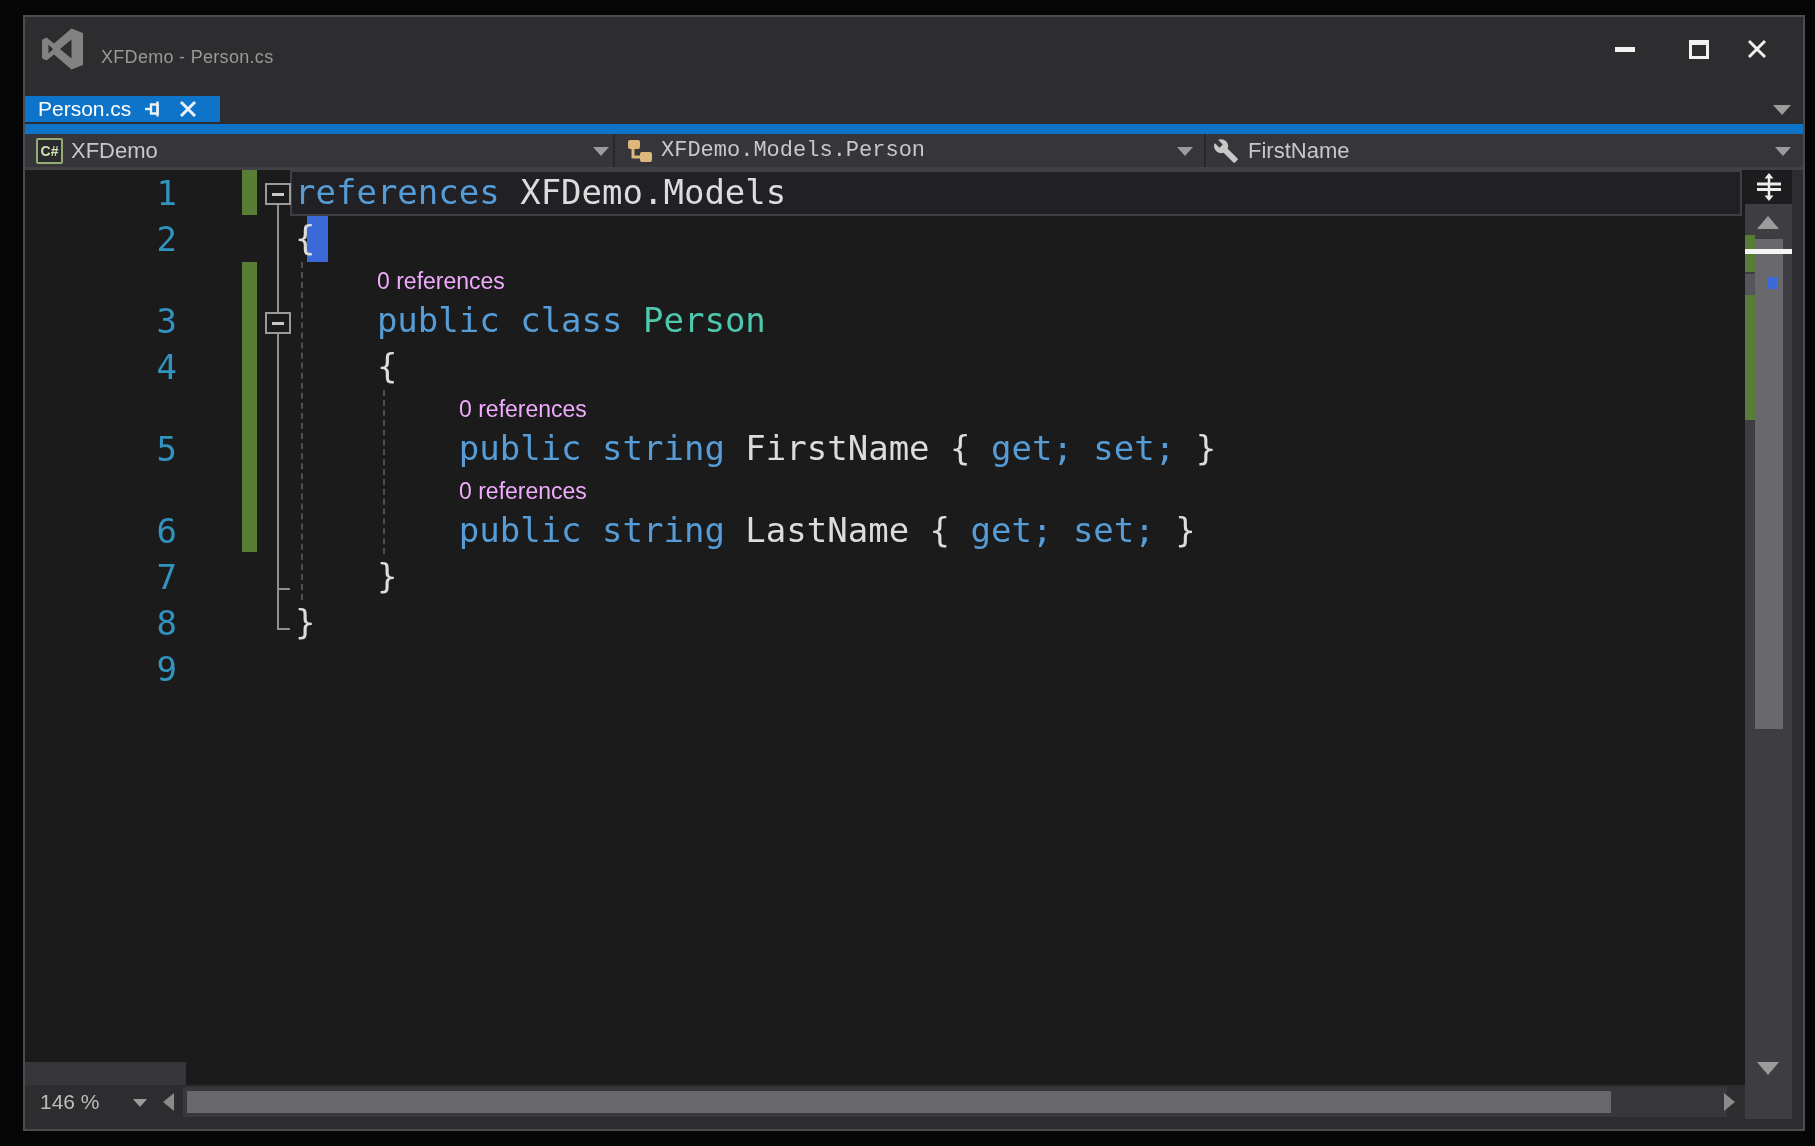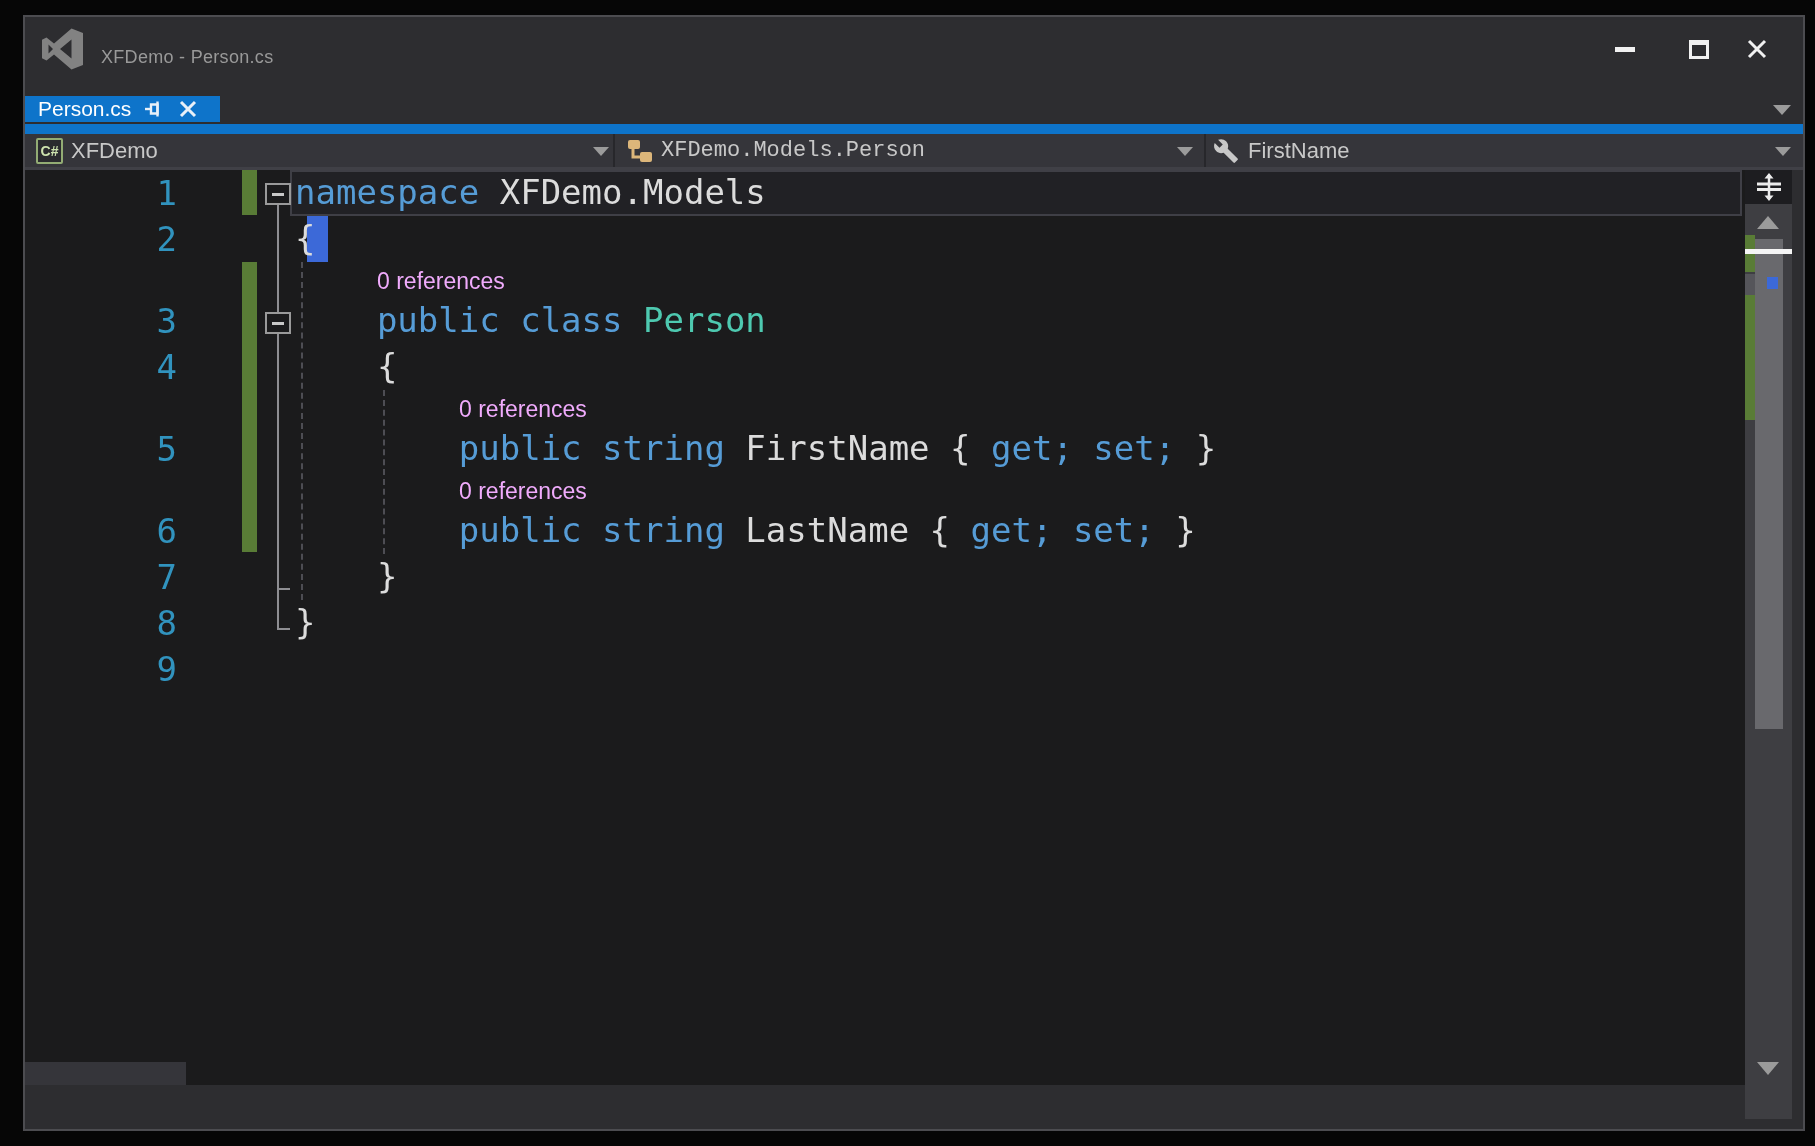--- a/index.html
+++ b/index.html
@@ -178,21 +178,21 @@
         <div class="minus"></div>
       </div>
 
     <div class="iguide" style="left:276px; top:92px; height:338px;"></div>
     <div class="iguide" style="left:358px; top:220px; height:164px;"></div>
 
     <div class="cursor-block"></div>
 
     <div class="row row-code" style="top:0;">
       <span class="lnum">1</span>
-      <span class="code"><span class="kw">namespace</span><span class="pl"> XFDemo.Models</span></span>
+      <span class="code"><span class="kw">references</span><span class="pl"> XFDemo.Models</span></span>
     </div>
     <div class="row row-code" style="top:46px;">
       <span class="lnum">2</span>
       <span class="code"><span class="pl">{</span></span>
     </div>
     <div class="row row-lens" style="top:92px;">
       <span class="lens-txt" style="left:352px;">0 references</span>
     </div>
     <div class="row row-code" style="top:128px;">
       <span class="lnum">3</span>
@@ -242,14 +242,24 @@
     <div class="vthumb"></div>
     <div class="ann ann-green" style="top:65px; height:37px;"></div>
     <div class="ann ann-gray" style="top:104px; height:21px;"></div>
     <div class="ann ann-green" style="top:125px; height:125px;"></div>
     <div class="caret-mark"></div>
     <div class="cursor-mark"></div>
     <div class="tri-down"></div>
   </div>
 
   <div class="corner-box"></div>
+  <div class="bottomrow">
+    <div class="zoom-ctl">
+      <span class="zoom-label">146 %</span>
+    </div>
+    <div class="zoom-arrow"></div>
+    <div class="harrow-l"></div>
+    <div class="htrack"></div>
+    <div class="hthumb"></div>
+    <div class="harrow-r"></div>
+  </div>
 
 </div>
 
 </body></html>

